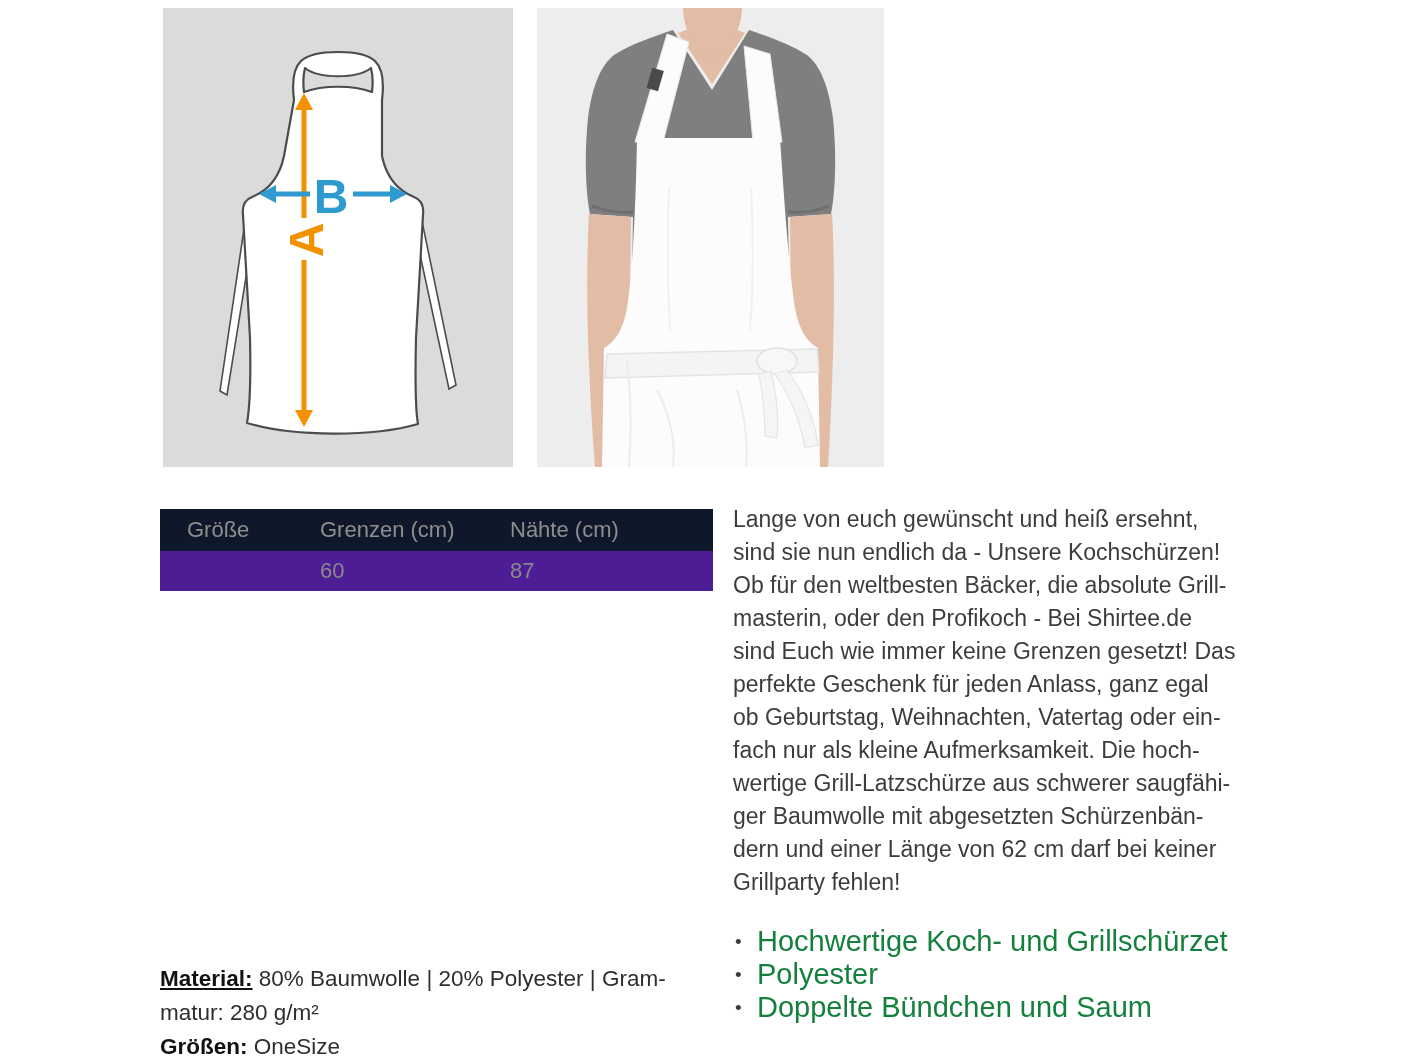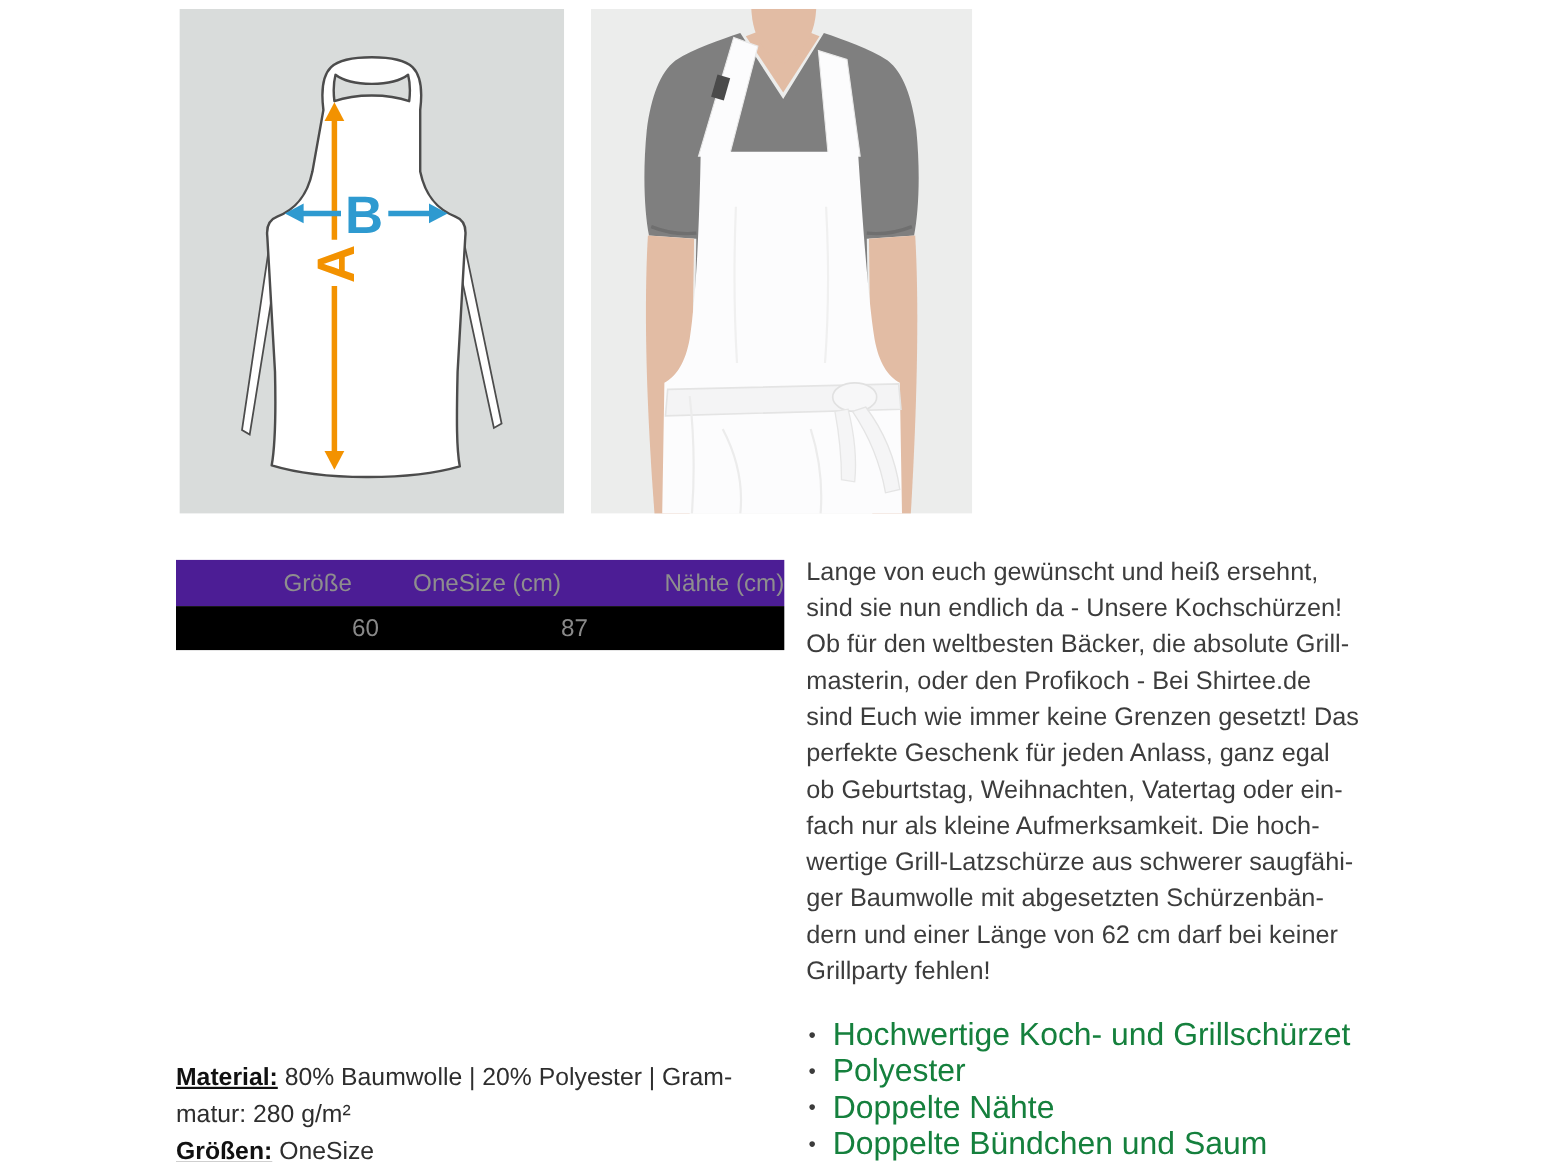--- a/index.html
+++ b/index.html
@@ -10,22 +10,22 @@
     -webkit-font-smoothing:antialiased;
   }
 
   
   .img-frame{position:absolute;top:8px;overflow:hidden;}
   .img-frame svg{display:block;}
 
   
   .size-table{position:absolute;left:160px;top:509px;width:553px;font-size:22px;}
   .size-table .trow{display:flex;align-items:center;box-sizing:border-box;}
-  .size-table .thead{height:42px;background:#4c1d95;color:#8e8e8e;text-align:right;}
-  .size-table .tdata{height:40px;background:#000000;color:#898989;}
+  .size-table .thead{height:42px;background:#0f172a;color:#8e8e8e;}
+  .size-table .tdata{height:40px;background:#4c1d95;color:#898989;}
   .size-table .c1{width:160px;padding-left:27px;box-sizing:border-box;}
   .size-table .c2{width:190px;}
   .size-table .c3{width:203px;}
 
   
   .description{
     position:absolute;left:733px;top:503px;width:585px;
     font-size:23px;line-height:33px;color:#3c3c3c;
     white-space:pre-line;
   }
@@ -147,21 +147,21 @@
     <path d="M 200,382 Q 212,420 209,459" fill="none" stroke="#ececec" stroke-width="2"></path>
     <path d="M 90,352 Q 96,405 92,459" fill="none" stroke="#ececec" stroke-width="2"></path>
     <path d="M 132,180 Q 129,255 133,322" fill="none" stroke="#f0f0f0" stroke-width="2"></path>
     <path d="M 214,180 Q 218,255 213,322" fill="none" stroke="#f0f0f0" stroke-width="2"></path>
   </svg>
 </div>
 
 <div class="size-table">
   <div class="trow thead">
     <div class="c1">Größe</div>
-    <div class="c2">OneSize (cm)</div>
+    <div class="c2">Grenzen (cm)</div>
     <div class="c3">Nähte (cm)</div>
   </div>
   <div class="trow tdata">
     <div class="c1"></div>
     <div class="c2">60</div>
     <div class="c3">87</div>
   </div>
 </div>
 
 <div class="description">Lange von euch gewünscht und heiß ersehnt,
@@ -173,21 +173,20 @@
 ob Geburtstag, Weihnachten, Vatertag oder ein-
 fach nur als kleine Aufmerksamkeit. Die hoch-
 wertige Grill-Latzschürze aus schwerer saugfähi-
 ger Baumwolle mit abgesetzten Schürzenbän-
 dern und einer Länge von 62 cm darf bei keiner
 Grillparty fehlen!</div>
 
 <ul class="bullet-list">
   <li>Hochwertige Koch- und Grillschürzet</li>
   <li>Polyester</li>
-  <li>Doppelte Nähte</li>
   <li>Doppelte Bündchen und Saum</li>
 </ul>
 
 <div class="details">
   <div><span class="bold">Material:</span> <span class="pre">80% Baumwolle | 20% Polyester | Gram-
 matur: 280 g/m²</span></div>
   <div><span class="bold">Größen:</span> <span>OneSize</span></div>
 </div>
 
 </body></html>

